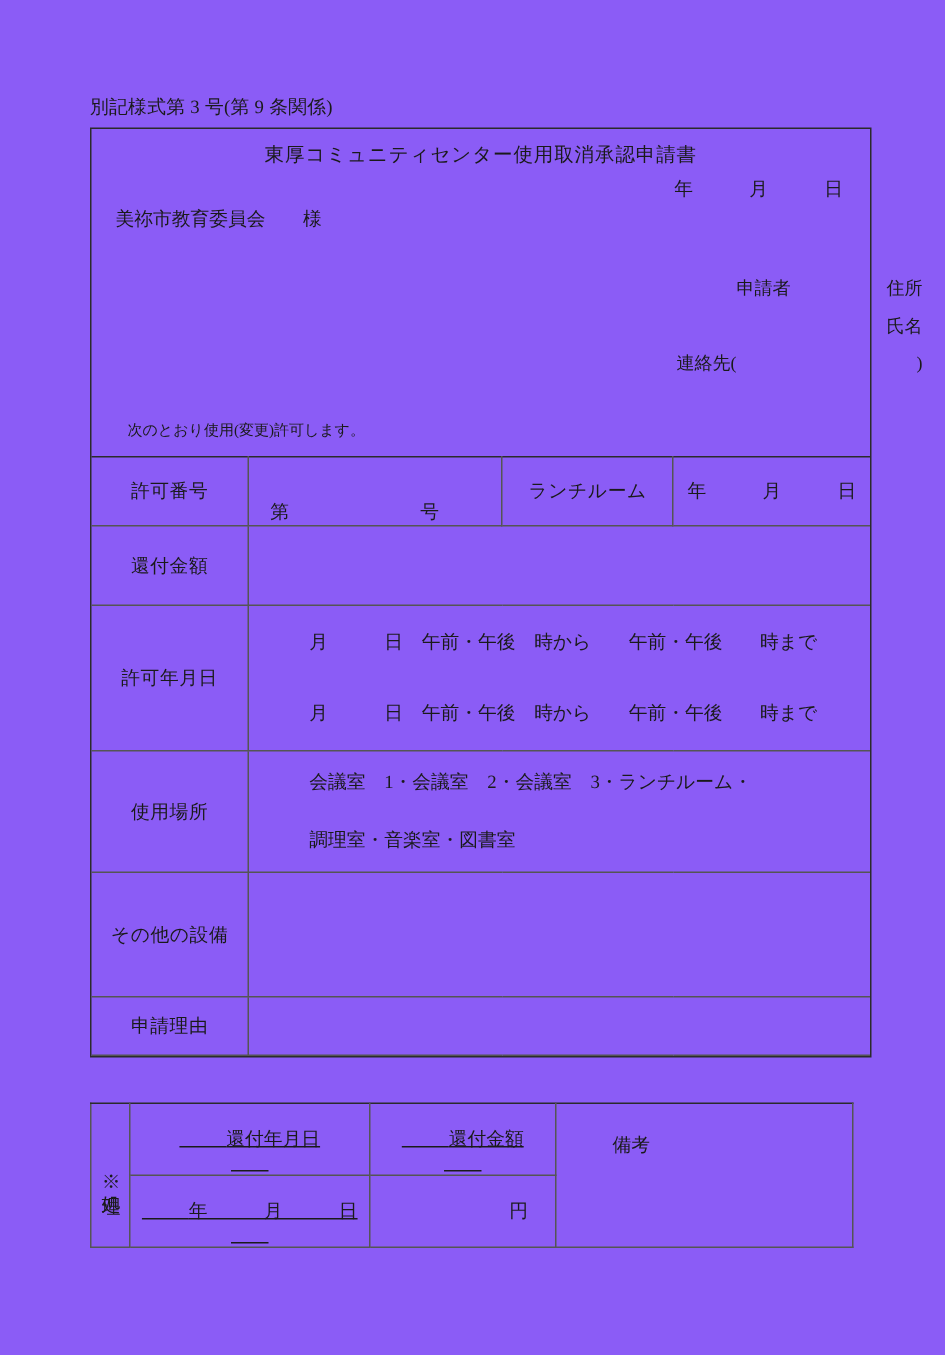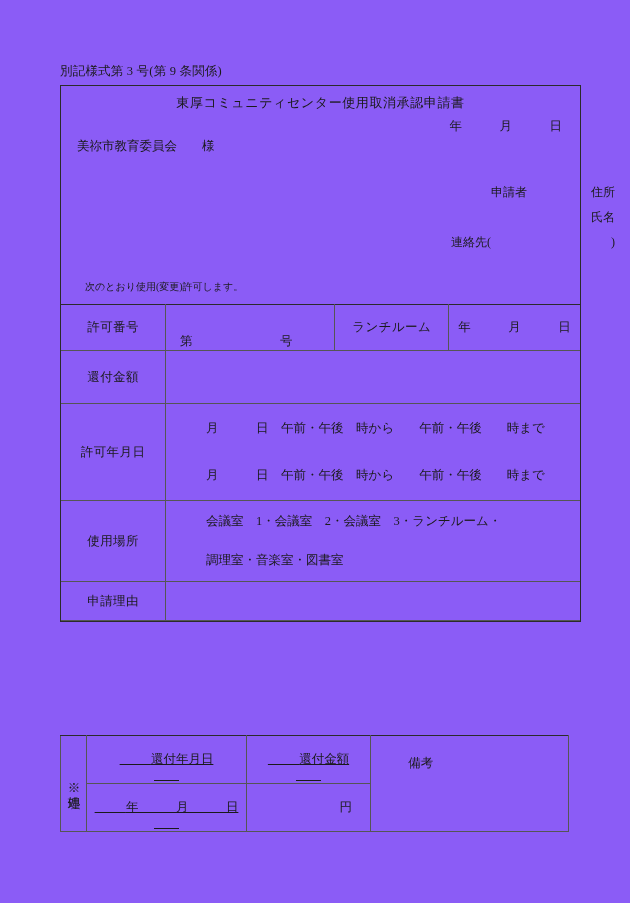--- a/index.html
+++ b/index.html
@@ -242,20 +242,28 @@
         <tr>
           <td class="nob-l" style="height:80px">
             <div class="cell-label">使用場所</div>
           </td>
           <td class="nob-r" colspan="3">
             <div class="place-line l1">会議室　1・会議室　2・会議室　3・ランチルーム・</div>
             <div class="place-line l2">調理室・音楽室・図書室</div>
           </td>
         </tr>
 
+        <tr>
+          <td class="nob-l" style="height:82px">
+            <div class="cell-label">その他の設備</div>
+          </td>
+          <td class="nob-r" colspan="3">
+            <div class="val-inner"></div>
+          </td>
+        </tr>
 
 
         <tr>
           <td class="nob-l" style="height:38px">
             <div class="cell-label">申請理由</div>
           </td>
           <td class="nob-r" colspan="3">
             <div class="val-inner"></div>
           </td>
         </tr>

